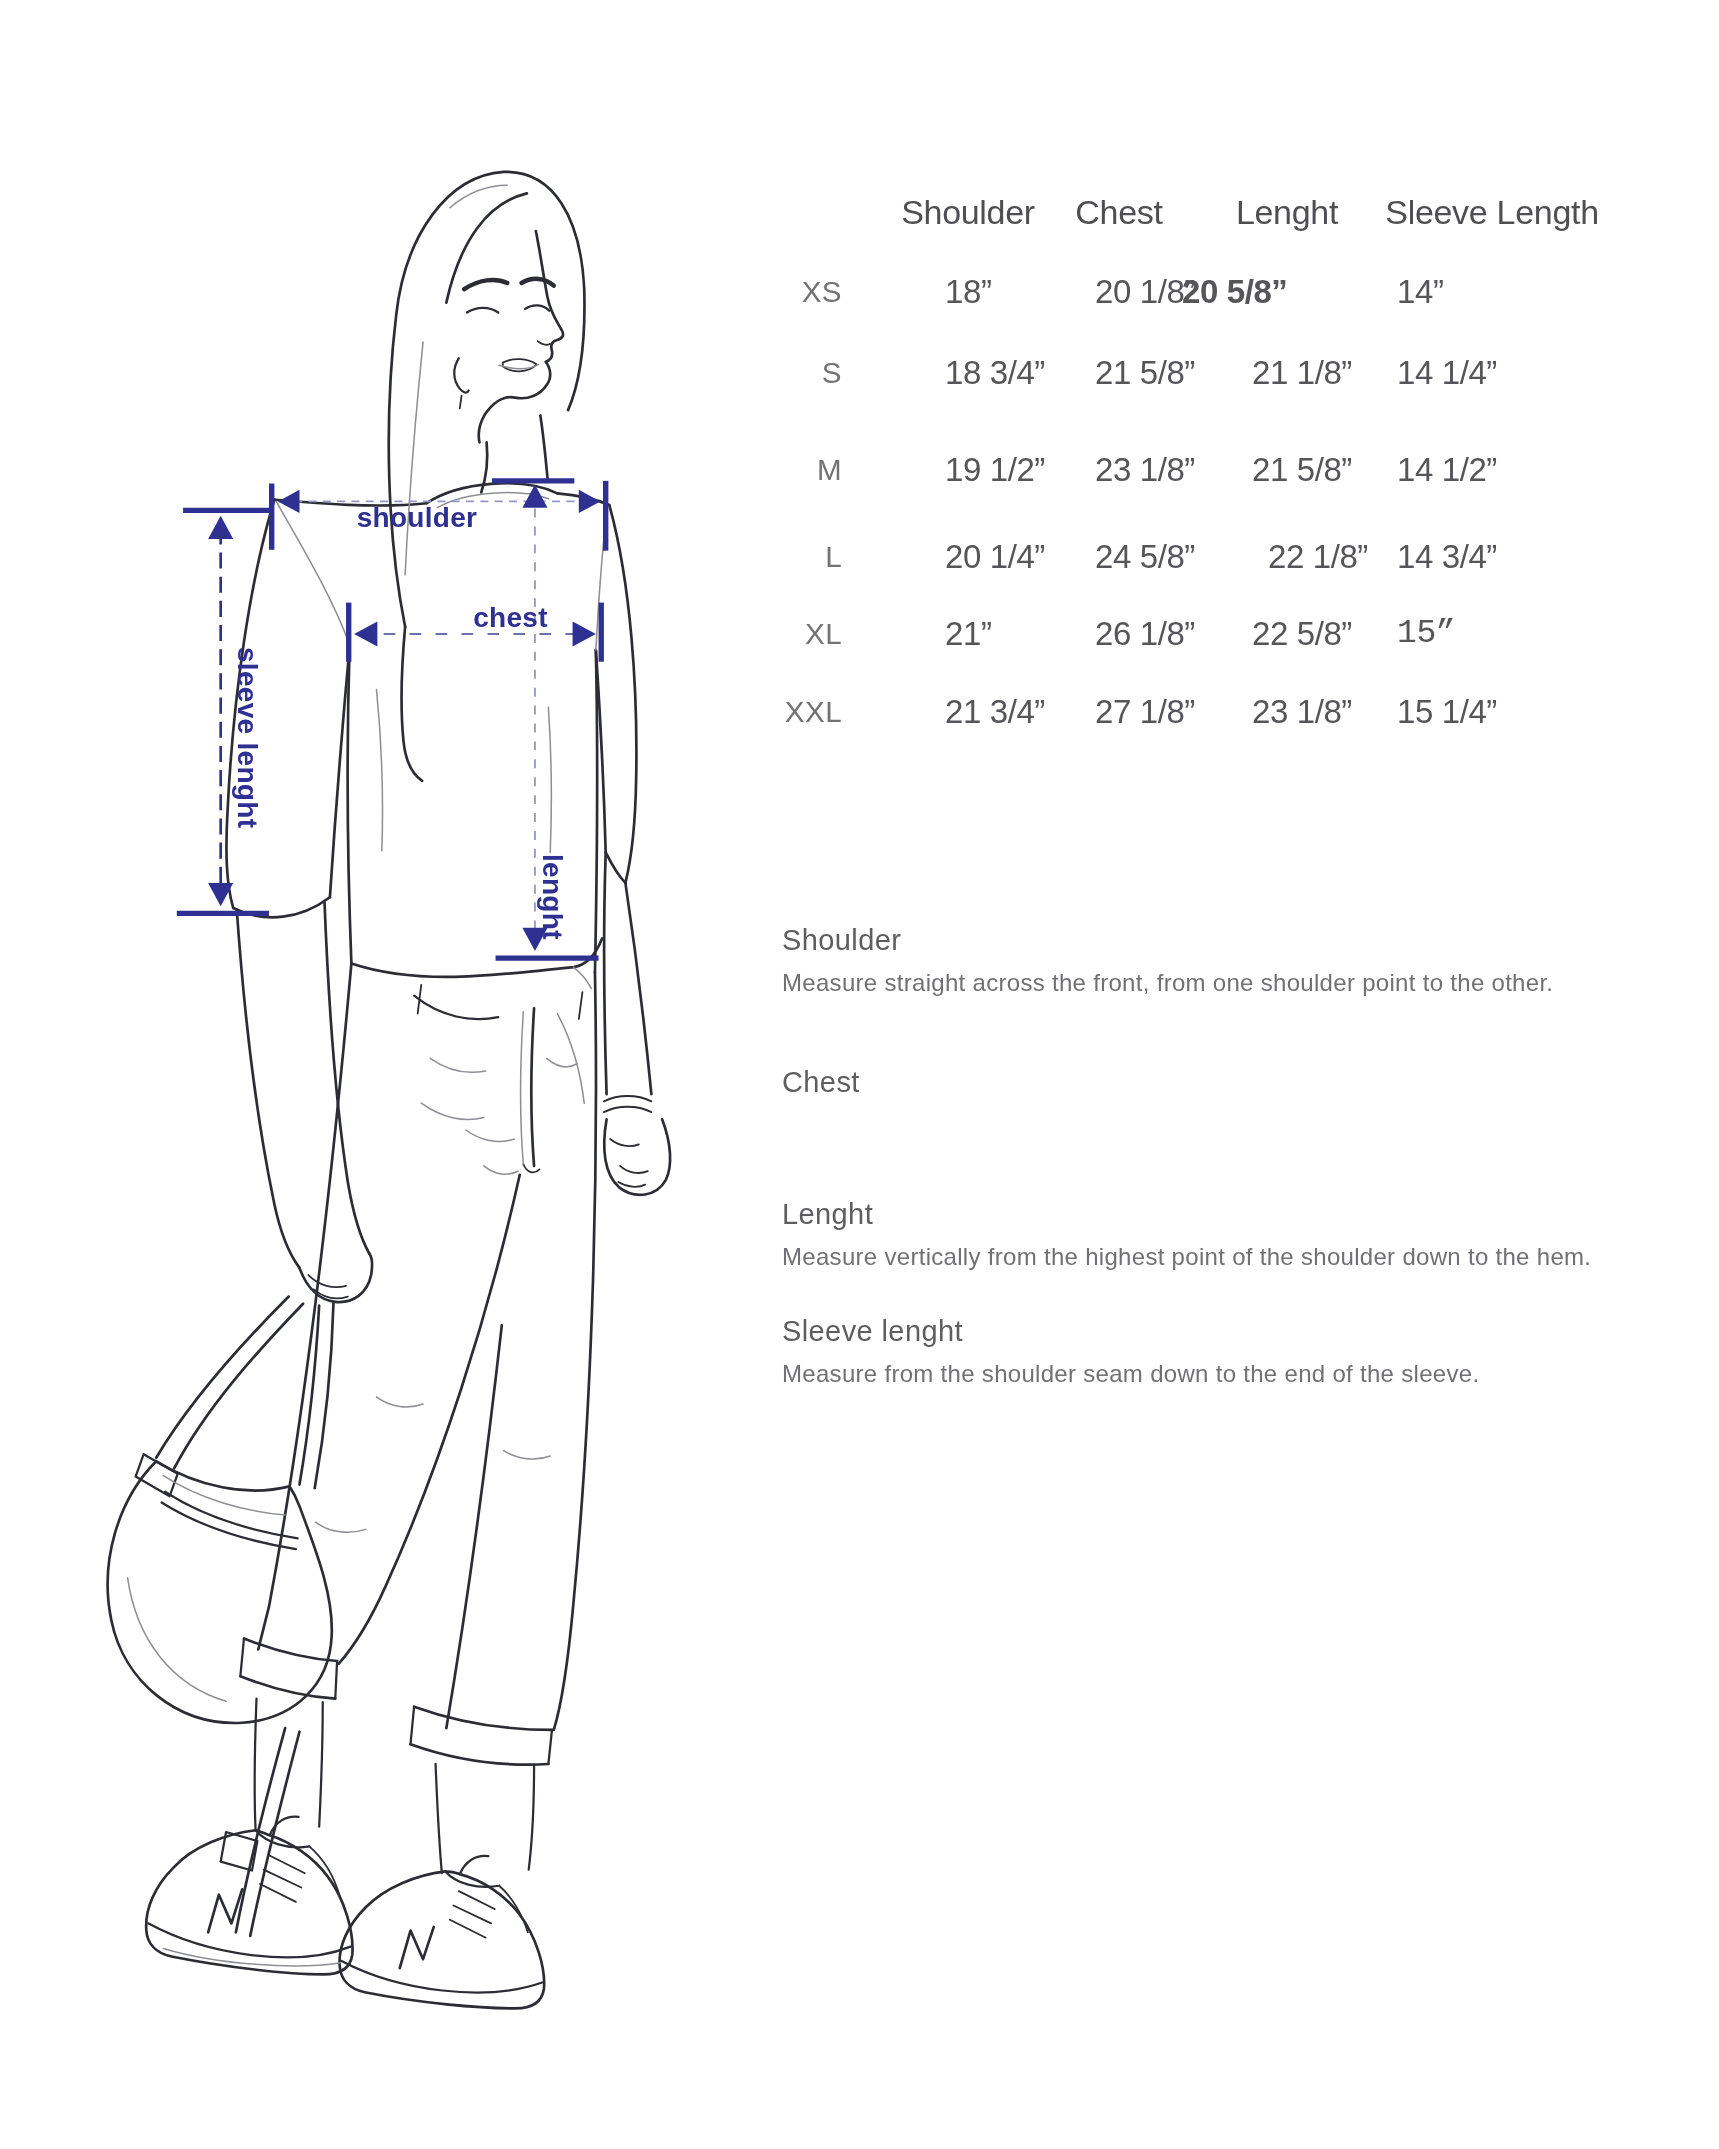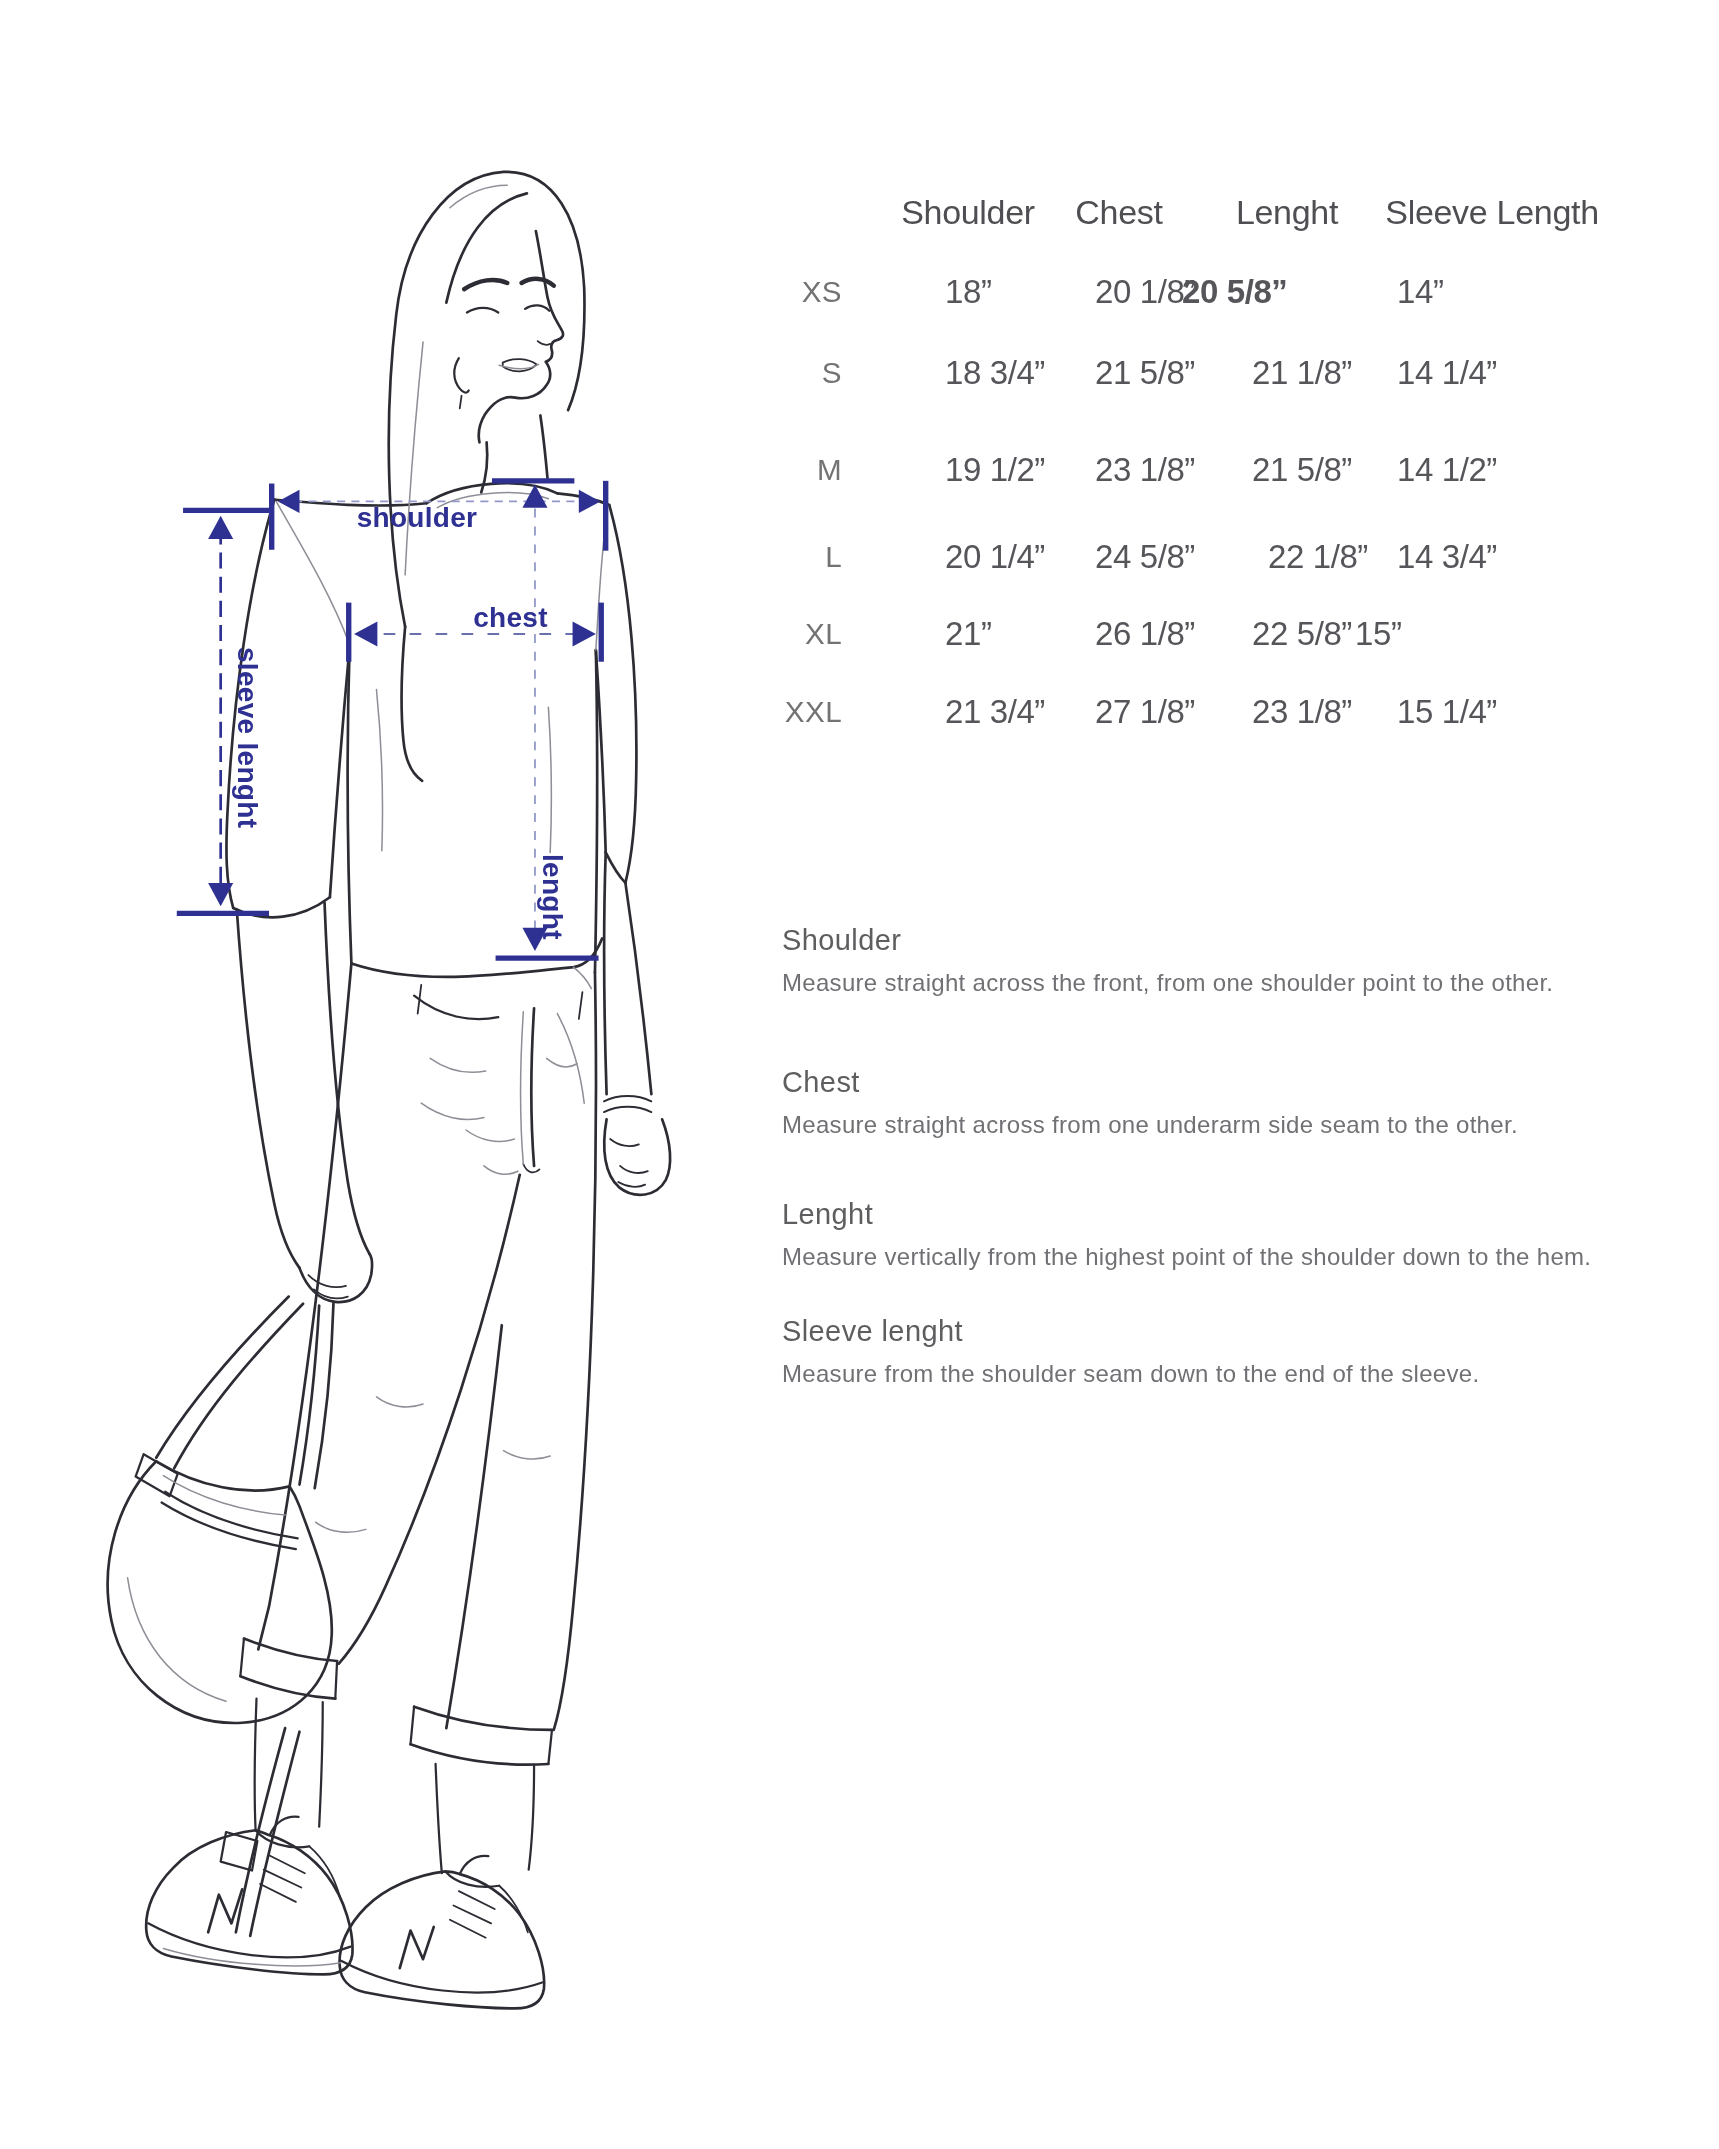--- a/index.html
+++ b/index.html
@@ -236,40 +236,39 @@
       <span class="sval" style="left:1095px;top:537px;">24 5/8”</span>
       <span class="sval" style="left:1252px;top:537px;margin-left:16px;">22 1/8”</span>
       <span class="sval" style="left:1397px;top:537px;">14 3/4”</span>
     </div>
 
     <div>
       <span class="srow-size" style="left:743px;top:614px;">XL</span>
       <span class="sval" style="left:945px;top:614px;">21”</span>
       <span class="sval" style="left:1095px;top:614px;">26 1/8”</span>
       <span class="sval" style="left:1252px;top:614px;">22 5/8”</span>
-      <span class="sval" style="left:1355px;top:614px;">15”</span>
+      <span class="sval" style="left:1397px;top:614px;font-family:Liberation Mono, monospace;">15”</span>
     </div>
 
     <div>
       <span class="srow-size" style="left:743px;top:692px;">XXL</span>
       <span class="sval" style="left:945px;top:692px;">21 3/4”</span>
       <span class="sval" style="left:1095px;top:692px;">27 1/8”</span>
       <span class="sval" style="left:1252px;top:692px;">23 1/8”</span>
       <span class="sval" style="left:1397px;top:692px;">15 1/4”</span>
     </div>
   </div>
 
   <div>
     <div class="gsection" style="top:924px;">
       <div class="gtitle">Shoulder</div>
       <div class="gbody">Measure straight across the front, from one shoulder point to the other.</div>
     </div>
     <div class="gsection" style="top:1066px;">
       <div class="gtitle">Chest</div>
-      <div class="gbody">Measure straight across from one underarm side seam to the other.</div>
     </div>
     <div class="gsection" style="top:1198px;">
       <div class="gtitle">Lenght</div>
       <div class="gbody">Measure vertically from the highest point of the shoulder down to the hem.</div>
     </div>
     <div class="gsection" style="top:1315px;">
       <div class="gtitle">Sleeve lenght</div>
       <div class="gbody">Measure from the shoulder seam down to the end of the sleeve.</div>
     </div>
   </div>

